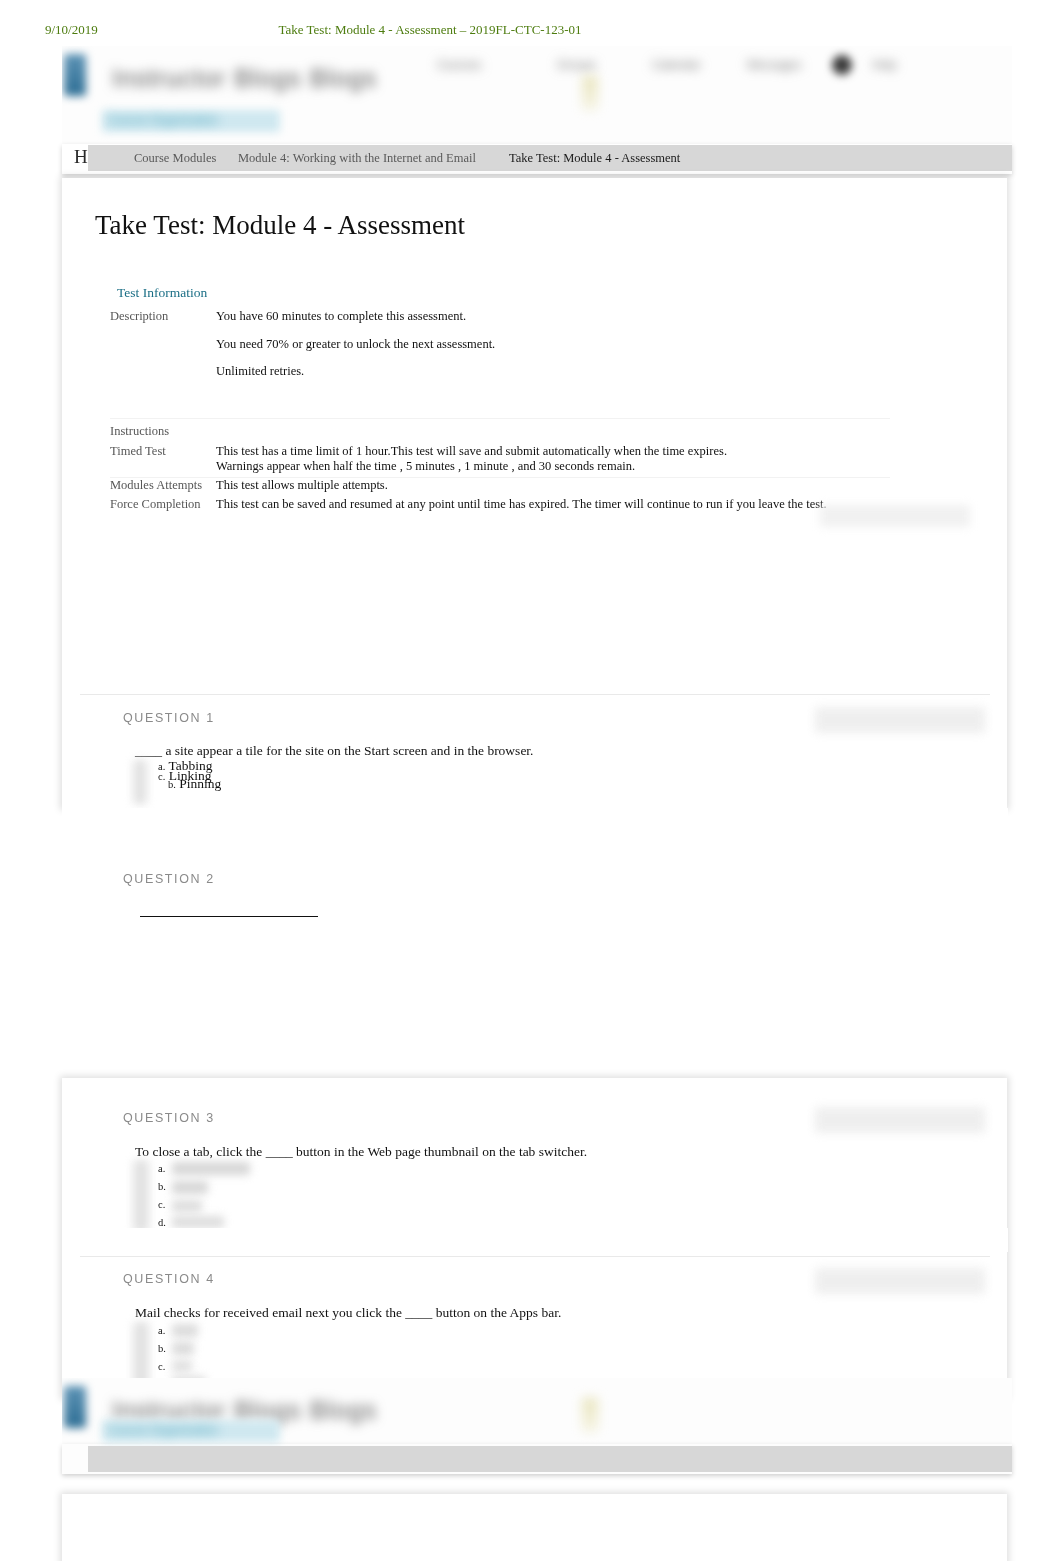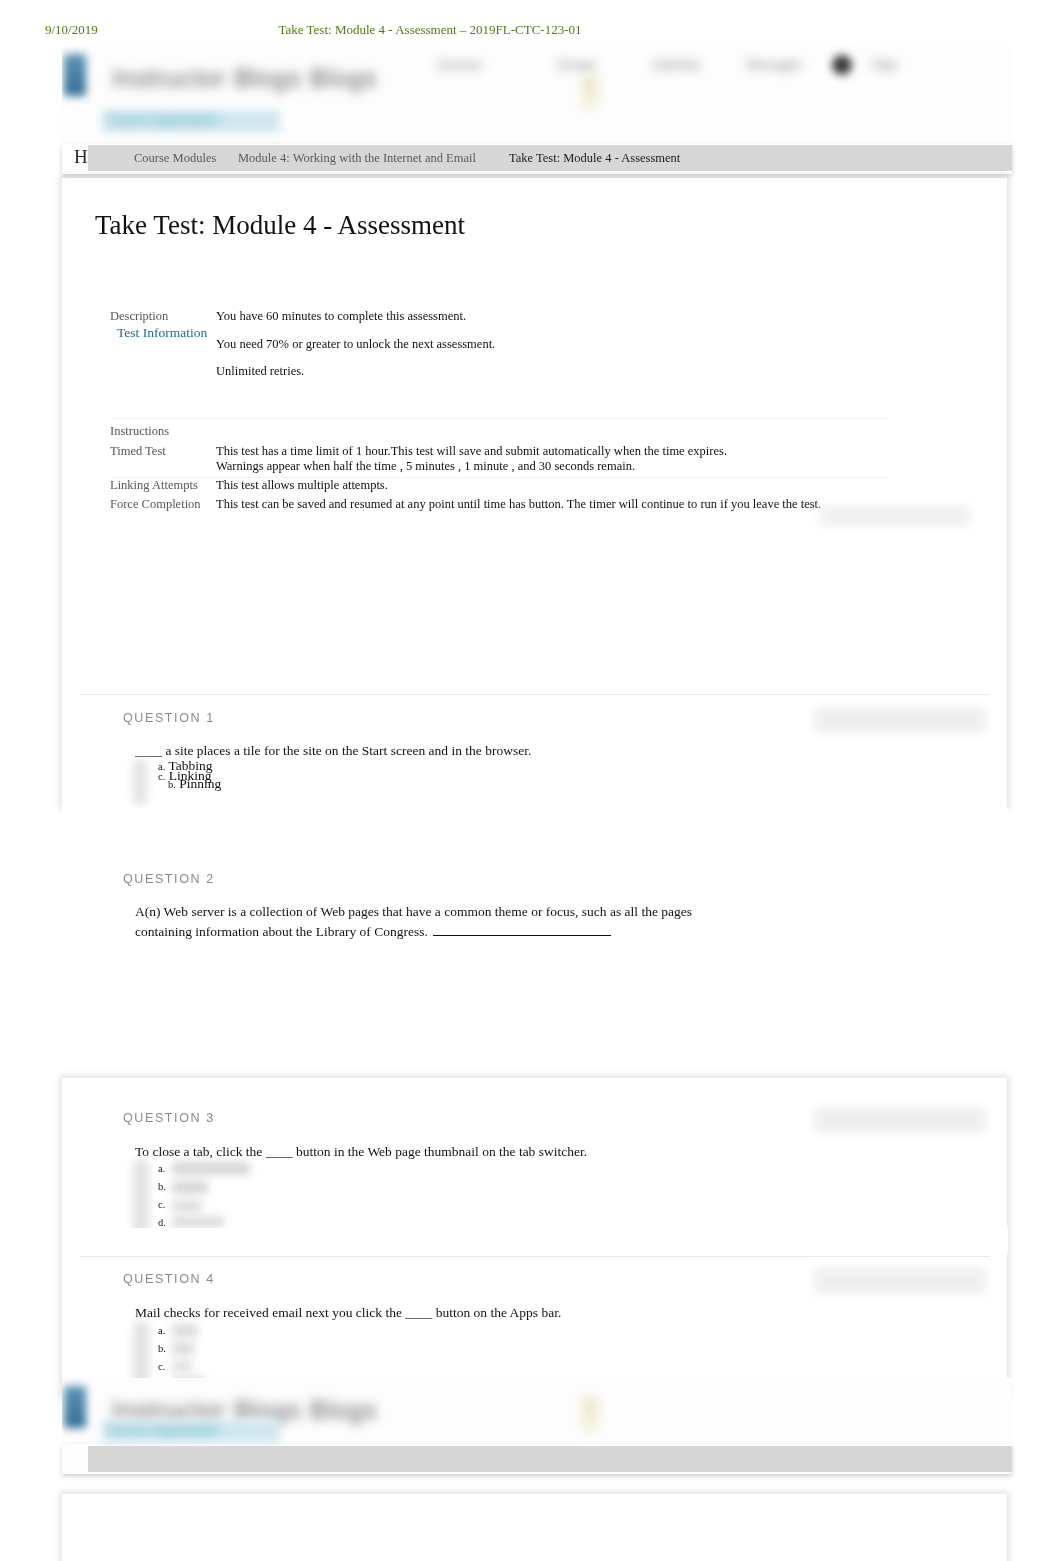--- a/index.html
+++ b/index.html
@@ -141,21 +141,20 @@
     font-size: 27px;
     color: #111;
     white-space: nowrap;
   }
   .section-head {
     position: absolute;
     left: 117px; top: 285px;
     font-size: 13.5px;
     color: #1a6e85;
     white-space: nowrap;
-    margin-top: 40px;
   }
 
   .info-label {
     position: absolute;
     font-size: 12.5px;
     color: #575757;
     white-space: nowrap;
   }
   .info-value {
     position: absolute;
@@ -260,49 +259,49 @@
 <div class="faint-rule" style="left:110px; top:418px; width:780px"></div>
 
 <div class="info-label" style="left:110px; top:424px">Instructions</div>
 
 <div class="info-label" style="left:110px; top:444px">Timed Test</div>
 <div class="info-value" style="left:216px; top:444px; width:700px">This test has a time limit of 1 hour.This test will save and submit automatically when the time expires.</div>
 <div class="info-value" style="left:216px; top:459px; width:700px">Warnings appear when      half the time   , 5 minutes   , 1 minute   , and  30 seconds      remain.</div>
 
 <div class="faint-rule" style="left:110px; top:477px; width:780px"></div>
 
-<div class="info-label" style="left:110px; top:478px">Linking Attempts</div>
+<div class="info-label" style="left:110px; top:478px">Modules Attempts</div>
 <div class="info-value" style="left:216px; top:478px; width:700px">This test allows multiple attempts.</div>
 
 <div class="info-label" style="left:110px; top:497px">Force Completion</div>
-<div class="info-value" style="left:216px; top:497px; width:760px">This test can be saved and resumed at any point until time has button. The timer will continue to run if you leave the test.</div>
+<div class="info-value" style="left:216px; top:497px; width:760px">This test can be saved and resumed at any point until time has expired. The timer will continue to run if you leave the test.</div>
 
 <div class="ghost-box blur" style="left:820px; top:505px; width:150px; height:22px;"></div>
 
 <div class="faint-rule" style="left:80px; top:694px; width:910px; background:#e9e9e9"></div>
 <div class="q-head" style="left:123px; top:711px">QUESTION 1</div>
 <div class="q-toolbar" style="left:815px; top:707px"></div>
-<div class="q-text" style="left:135px; top:741px; width:760px">____ a site places a tile for the site on the Start screen and in the browser.</div>
+<div class="q-text" style="left:135px; top:741px; width:760px">____ a site appear a tile for the site on the Start screen and in the browser.</div>
 <div class="opt-blur" style="left:133px; top:760px; width:14px; height:44px"></div>
 <div class="opt" style="left:158px; top:758px">
   <span class="ltr">a.</span>
   <span>Tabbing</span>
 </div>
 <div class="opt" style="left:168px; top:776px">
   <span class="ltr">b.</span>
   <span>Pinning</span>
 </div>
 <div class="opt" style="left:158px; top:768px">
   <span class="ltr">c.</span>
   <span>Linking</span>
 </div>
 <div class="clip-mask" style="left:62px; top:808px; width:946px; height:14px"></div>
 
 <div class="q-head" style="left:123px; top:872px">QUESTION 2</div>
-<div class="q-text" style="left:135px; top:902px; width:600px"><span>A(n) Web server is a collection of Web pages that have a common theme or focus, such as all the pages containing information about the Library of Congress.</span><span class="answer-blank" style="width:178px;height:14px;margin-left:5px"></span></div>
+<div class="q-text" style="left:135px; top:902px; width:600px"><span class="answer-blank" style="width:178px;height:14px;margin-left:5px"></span></div>
 
 <div class="page-card" id="page2"></div>
 
 <div class="q-head" style="left:123px; top:1111px">QUESTION 3</div>
 <div class="q-toolbar" style="left:815px; top:1107px"></div>
 <div class="q-text" style="left:135px; top:1142px; width:760px">To close a tab, click the ____ button in the Web page thumbnail on the tab switcher.</div>
 <div class="opt-blur" style="left:133px; top:1160px; width:16px; height:72px"></div>
 <div class="opt-blur" style="left:172px; top:1162px; width:78px; height:13px; background:#c9c9c9"></div>
 <div class="opt-blur" style="left:172px; top:1181px; width:36px; height:13px; background:#c9c9c9"></div>
 <div class="opt-blur" style="left:172px; top:1200px; width:30px; height:12px; background:#d2d2d2"></div>

